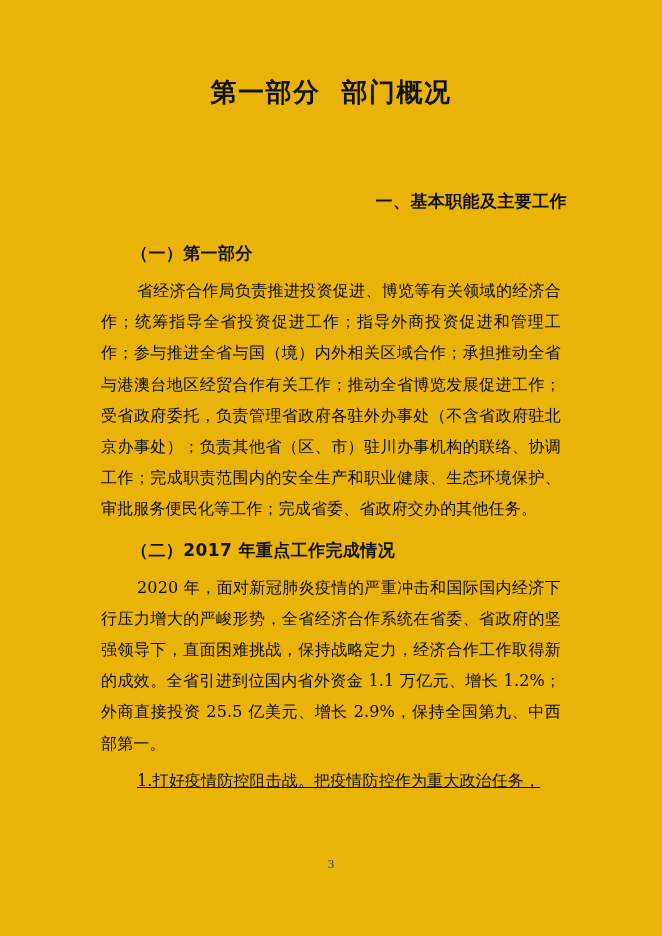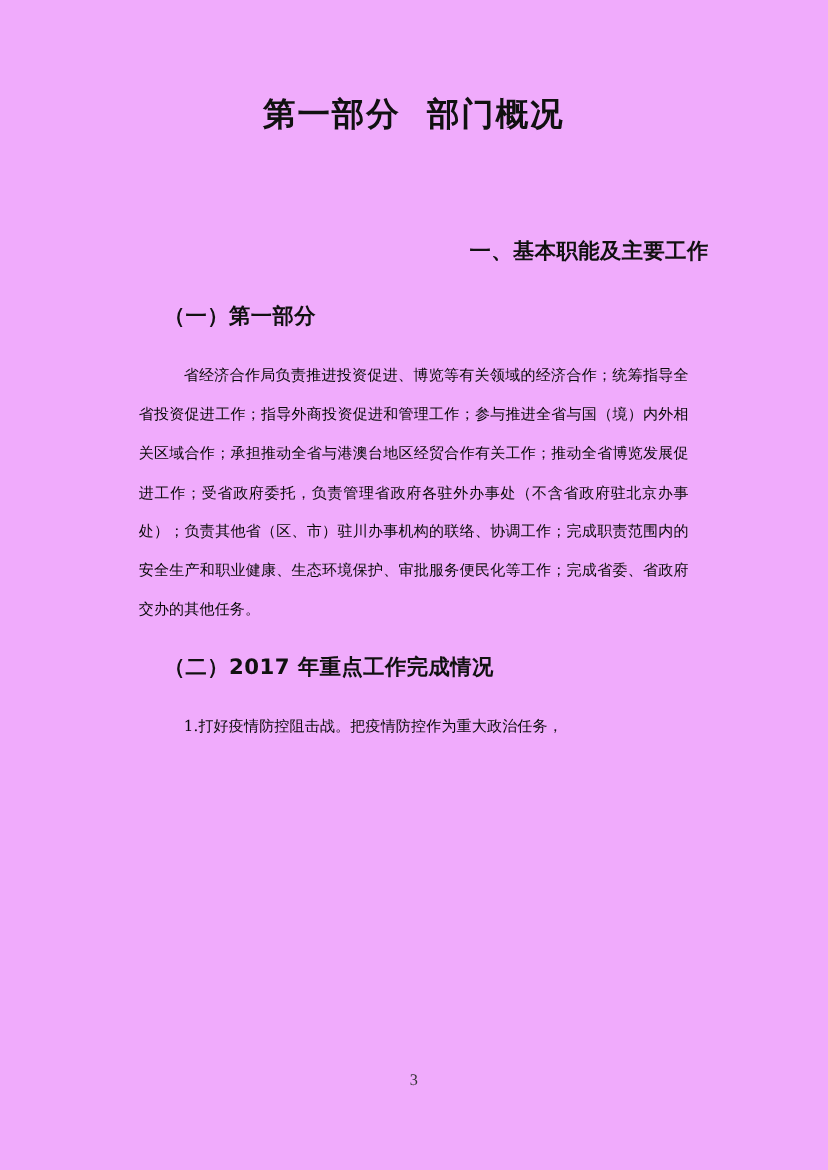--- a/index.html
+++ b/index.html
@@ -16,21 +16,21 @@
     color: #000000;
     -webkit-font-smoothing: antialiased;
   }
 
   .page {
     position: absolute;
     left: 0;
     top: 0;
     width: 662px;
     height: 936px;
-    background: #f0abfc;
+    background: #eab308;
   }
 
   
   .doc-title {
     position: absolute;
     left: 0;
     top: 74px;
     width: 662px;
     text-align: center;
     font-family: "DejaVu Sans", "Liberation Sans", sans-serif;
@@ -61,32 +61,32 @@
     letter-spacing: 0.4px;
     white-space: pre;
   }
 
   .heading-1 { margin: 0 0 21px 0; text-align: right; }
   .heading-2 { margin: 0 0 4px 0; }
   .heading-2.tight { margin-top: 10px; }
 
   .body-para {
     font-family: "DejaVu Serif", "Liberation Serif", serif;
-    font-size: 12px;
+    font-size: 16px;
     line-height: 31.2px;
     color: #0a0a0a;
-    margin: 16px;
+    margin: 6px;
     text-align: justify;
     text-justify: inter-character;
     text-indent: 36px;
     letter-spacing: 0.15px;
     word-break: break-all;
   }
 
-  .body-para + .body-para { margin-top: 0; }
+  .body-para + .body-para { margin-top: 0; text-decoration: underline; }
 
   
   .page-number {
     position: absolute;
     left: 0;
     top: 856px;
     width: 662px;
     text-align: center;
     font-family: "Liberation Serif", "DejaVu Serif", serif;
     font-size: 13px;
@@ -103,20 +103,21 @@
   <div class="content">
 
     <div class="heading-1">一、基本职能及主要工作</div>
 
     <div class="heading-2">（一）第一部分</div>
 
     <p class="body-para">省经济合作局负责推进投资促进、博览等有关领域的经济合作；统筹指导全省投资促进工作；指导外商投资促进和管理工作；参与推进全省与国（境）内外相关区域合作；承担推动全省与港澳台地区经贸合作有关工作；推动全省博览发展促进工作；受省政府委托，负责管理省政府各驻外办事处（不含省政府驻北京办事处）；负责其他省（区、市）驻川办事机构的联络、协调工作；完成职责范围内的安全生产和职业健康、生态环境保护、审批服务便民化等工作；完成省委、省政府交办的其他任务。</p>
 
     <div class="heading-2 tight">（二）2017 年重点工作完成情况</div>
 
+    <p class="body-para">2020 年，面对新冠肺炎疫情的严重冲击和国际国内经济下行压力增大的严峻形势，全省经济合作系统在省委、省政府的坚强领导下，直面困难挑战，保持战略定力，经济合作工作取得新的成效。全省引进到位国内省外资金 1.1 万亿元、增长 1.2%；外商直接投资 25.5 亿美元、增长 2.9%，保持全国第九、中西部第一。</p>
 
     <p class="body-para">1.打好疫情防控阻击战。把疫情防控作为重大政治任务，</p>
 
   </div>
 
   <div class="page-number">3</div>
 
 </div>
 
 </body></html>

